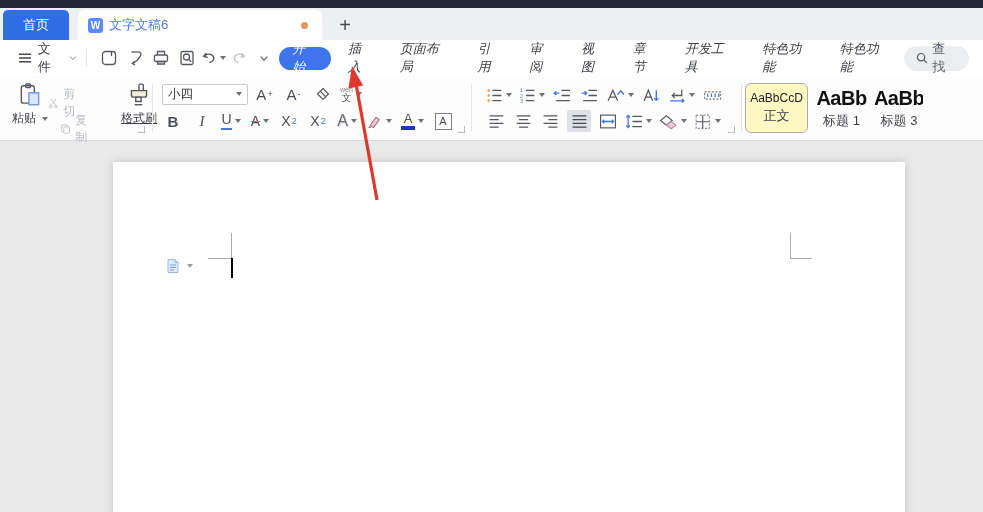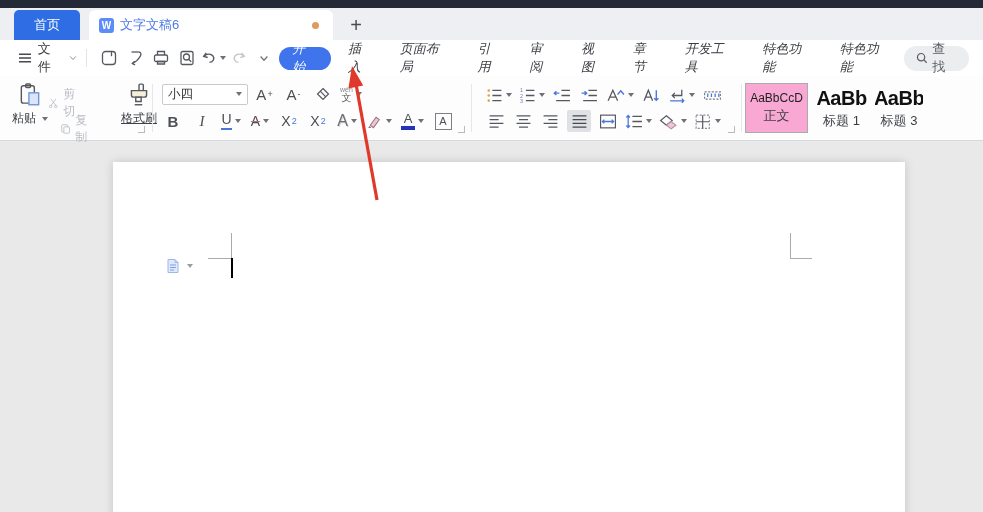--- a/index.html
+++ b/index.html
@@ -4,21 +4,21 @@
 <style>
   * { margin:0; padding:0; box-sizing:border-box; }
   html,body { width:983px; height:512px; overflow:hidden; font-family:"Liberation Sans",sans-serif; }
   .app { position:relative; width:983px; height:512px; background:#e9eaeb; }
 
   
   .titlebar { position:absolute; left:0; top:0; width:983px; height:8px; background:#232936; }
 
   
   .tabbar { position:absolute; left:0; top:8px; width:983px; height:32px; background:#edeff2; display:flex; align-items:flex-end; }
-  .tab-home { width:66px; height:30px; margin-left:14px; background:#2f6de4; color:#fff; font-size:13px;
+  .tab-home { width:66px; height:30px; margin-left:3px; background:#2f6de4; color:#fff; font-size:13px;
               display:flex; align-items:center; justify-content:center; border-radius:5px 5px 0 0; cursor:default; }
   .tab-doc { width:244px; height:30px; margin-left:9px; background:#fff; border-radius:6px 6px 0 0;
              display:flex; align-items:center; padding:0 10px; position:relative; }
   .wicon { width:15px; height:15px; background:#5b8cf7; color:#fff; border-radius:3px; font-size:10px; font-weight:bold;
            display:flex; align-items:center; justify-content:center; margin-right:6px; }
   .tab-doc-label { color:#4f7be8; font-size:13px; }
   .dot { position:absolute; right:14px; top:12px; width:7px; height:7px; border-radius:50%; background:#e09a5e; }
   .tab-new { width:30px; height:30px; display:flex; align-items:center; justify-content:center;
              font-size:20px; color:#474b52; margin-left:8px; }
 
@@ -49,21 +49,21 @@
   .glyph { font-size:14px; color:#4c4f55; }
   .dd { width:0; height:0; border-left:3.5px solid transparent; border-right:3.5px solid transparent;
         border-top:4px solid #6e7population177; border-top:4px solid #6e7177; margin-left:2px; }
   .phon { display:flex; flex-direction:column; align-items:center; line-height:1; color:#555; }
   .phon .t { font-size:7px; color:#888; }
   .phon .b { font-size:10px; }
 
   
   .stylecell { width:63px; height:50px; display:flex; flex-direction:column; align-items:center; justify-content:center; gap:2px; }
   .stylecell .name { font-size:13px; color:#3c3f44; }
-  .stylecell.sel { border:1px solid #ababad; border-radius:0; background:#f9a8d4; }
+  .stylecell.sel { border:1px solid #ababad; border-radius:6px; background:#fef9c3; }
   .samp-body { font-size:12px; color:#222; }
   .samp-h { font-size:20px; font-weight:bold; color:#111; letter-spacing:-.5px; white-space:nowrap; }
 
   
   .workspace { position:absolute; left:0; top:142px; width:983px; height:370px; background:#e9e9ea; }
   .page { position:absolute; left:113px; top:20px; width:792px; height:360px; background:#fff;
           box-shadow:0 0 9px rgba(0,0,0,.16); }
   .cm { position:absolute; background:#a9abad; }
   .caret { position:absolute; left:118px; top:96px; width:2px; height:20px; background:#000; animation:blink 1s steps(1) infinite; }
   @keyframes blink { 50% { opacity:0; } }

